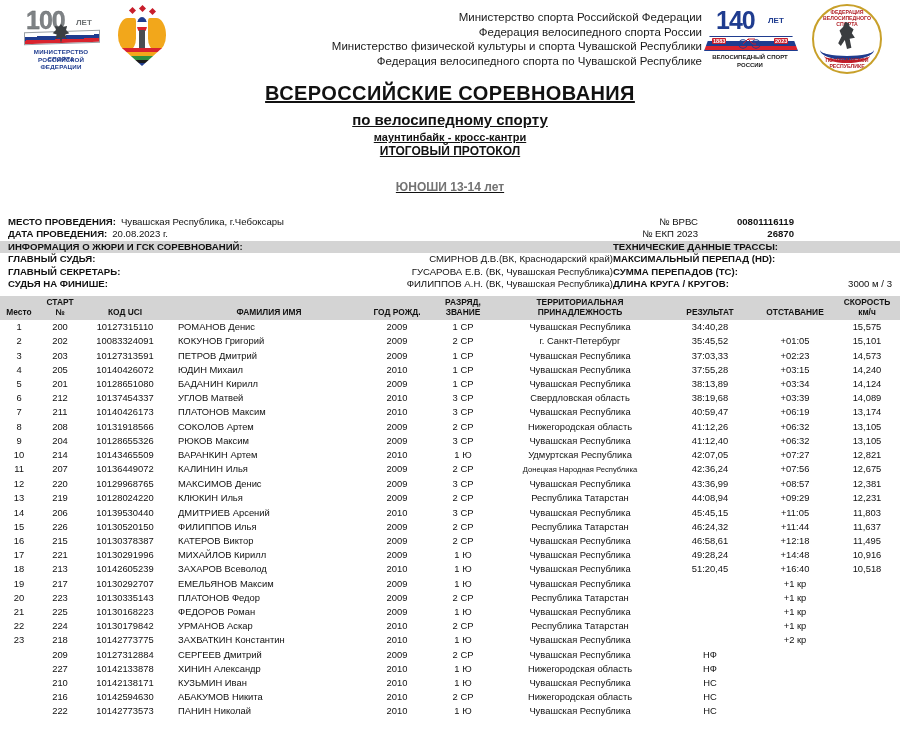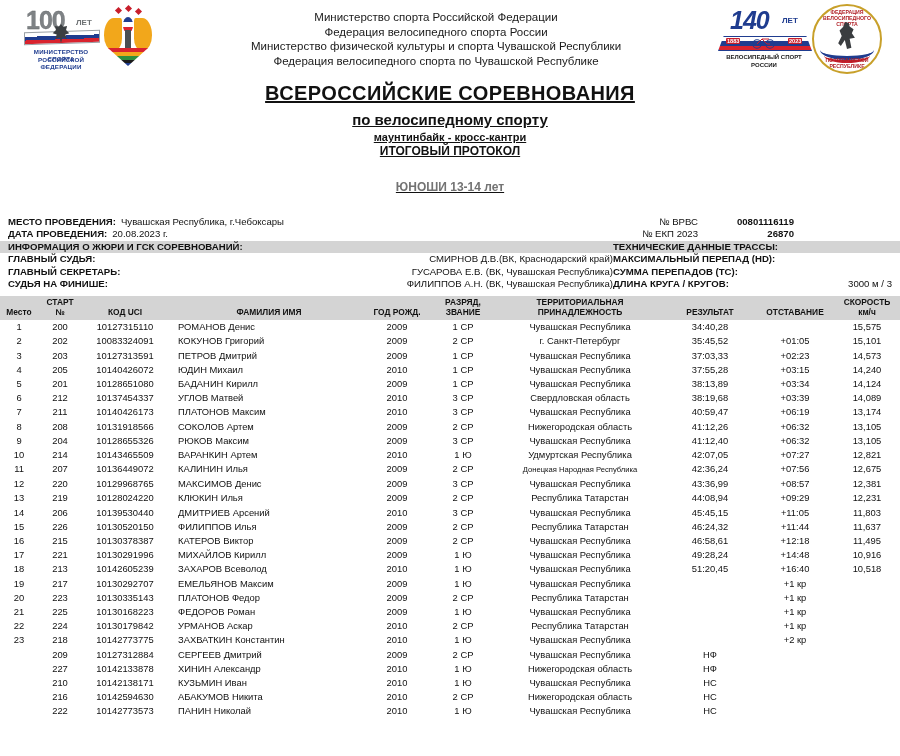--- a/index.html
+++ b/index.html
@@ -21,25 +21,26 @@
     display: flex;
     align-items: flex-start;
     justify-content: space-between;
     padding: 4px 18px 0 22px;
     height: 74px;
     box-sizing: border-box;
   }
   .logos-left, .logos-right {
     display: flex;
     align-items: center;
+    gap: 14px;
     flex: 0 0 auto;
   }
   .ministry-lines {
     flex: 1 1 auto;
-    text-align: center;
+    text-align: right;
     padding-top: 6px;
   }
   .ministry-lines div {
     font-size: 11.5px;
     line-height: 14.5px;
     color: #1a1a1a;
     white-space: nowrap;
   }
 
   
@@ -105,21 +106,21 @@
   .logoTorch .stripes {
     position: absolute; top: 44px; left: 8px; width: 40px; height: 18px;
     background: linear-gradient(to bottom,#d9232e 0 22%,#f2a71b 22% 44%,#2f8f3e 44% 66%,#1a1a1a 66% 84%,#1f3c8f 84% 100%);
     clip-path: polygon(0 0,100% 0,50% 100%);
   }
 
   
   .logo140 { width: 96px; height: 70px; position: relative; }
   .logo140 .num {
     position: absolute; top: 2px; left: 14px;
-    font-size: 25px; font-weight: bold; color: #1f3c8f; letter-spacing: -1px; font-style: italic;
+    font-size: 25px; font-weight: bold; color: #1f3c8f; letter-spacing: -1px;
   }
   .logo140 .let { position: absolute; top: 12px; left: 66px; font-size: 8px; font-weight: bold; color: #1f3c8f; }
   .logo140 .band {
     position: absolute; top: 32px; left: 2px; width: 92px; height: 13px;
     background: linear-gradient(to bottom,#ffffff 0 34%,#1f3c8f 34% 67%,#d9232e 67% 100%);
     border: 0.6px solid #1f3c8f;
     clip-path: polygon(6% 0,94% 0,100% 100%,0 100%);
   }
   .logo140 .yr {
     position: absolute; top: 34px; font-size: 5.6px; font-weight: bold; color: #ffffff;

